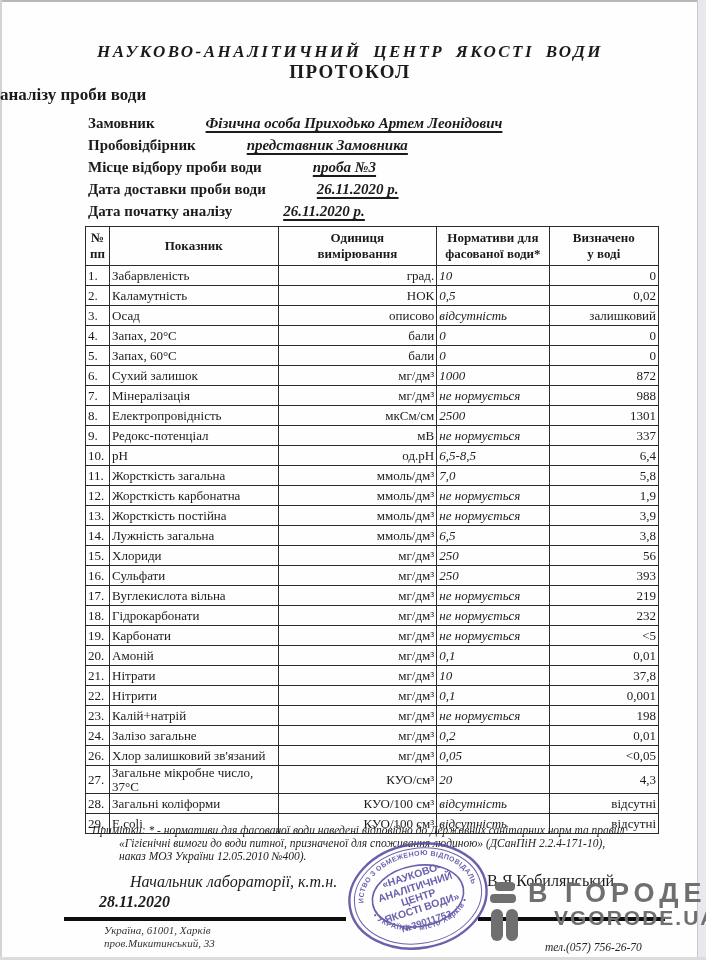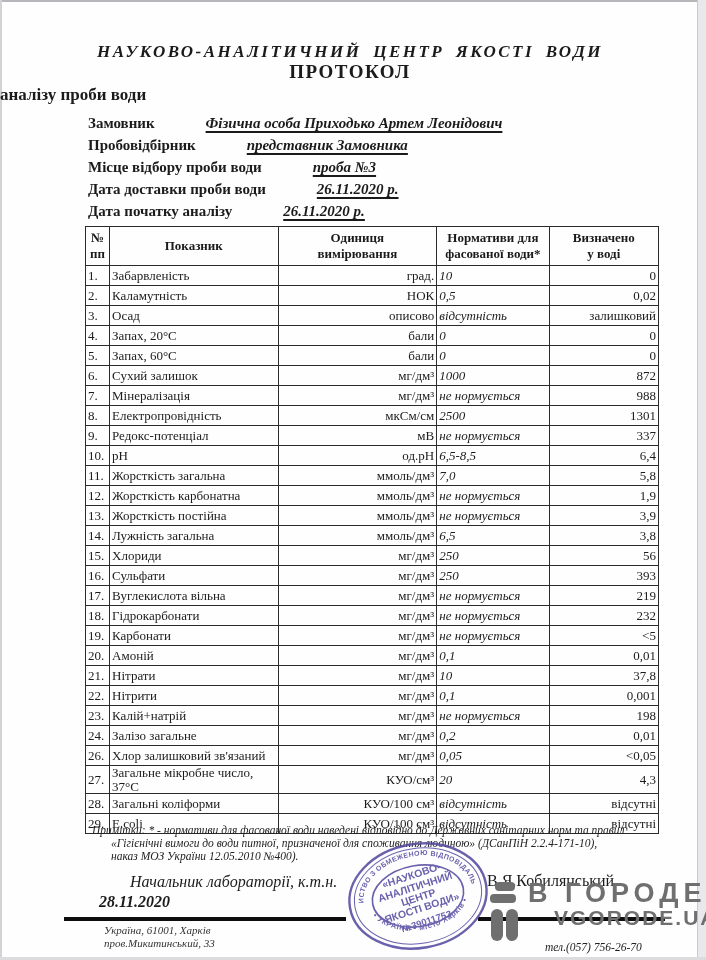--- a/index.html
+++ b/index.html
@@ -32,21 +32,21 @@
     height:36px;vertical-align:middle;padding:1px 2px;}
   table.results td{height:19px;font-size:13px;line-height:1.05;padding:0 2px;vertical-align:middle;}
   .w-num{width:4.2%;}.w-name{width:29.4%;}.w-unit{width:27.7%;}.w-norm{width:19.6%;}.w-val{width:19.1%;}
   td.c-num{text-align:left;padding-left:4px;}
   td.c-name{text-align:left;padding-left:6px;}
   td.c-unit,td.c-val{text-align:right;}
   td.c-norm{text-align:left;font-style:italic;}
 
   .notes{position:absolute;left:92px;top:824px;width:568px;font-style:italic;
     font-size:11.5px;line-height:13px;color:#222;}
-  .note-line.indent{padding-left:19px;}
+  .note-line.indent{padding-left:19px;margin-left:8px;}
 
   .sig-title{position:absolute;left:130px;top:873px;font-size:16px;font-style:italic;}
   .sig-date{position:absolute;left:99px;top:893px;font-size:16px;font-style:italic;font-weight:bold;text-align:right;}
   .sig-name{position:absolute;left:487px;top:872px;font-size:16px;}
 
   .rule{position:absolute;height:3.5px;background:#0e0e0e;top:917px;}
   .rule-left{left:64px;width:282px;}
   .rule-right{left:478px;width:187px;}
 
   .addr{position:absolute;left:88px;top:924px;font-style:italic;font-size:11px;line-height:13px;color:#333;margin-left:16px;}

